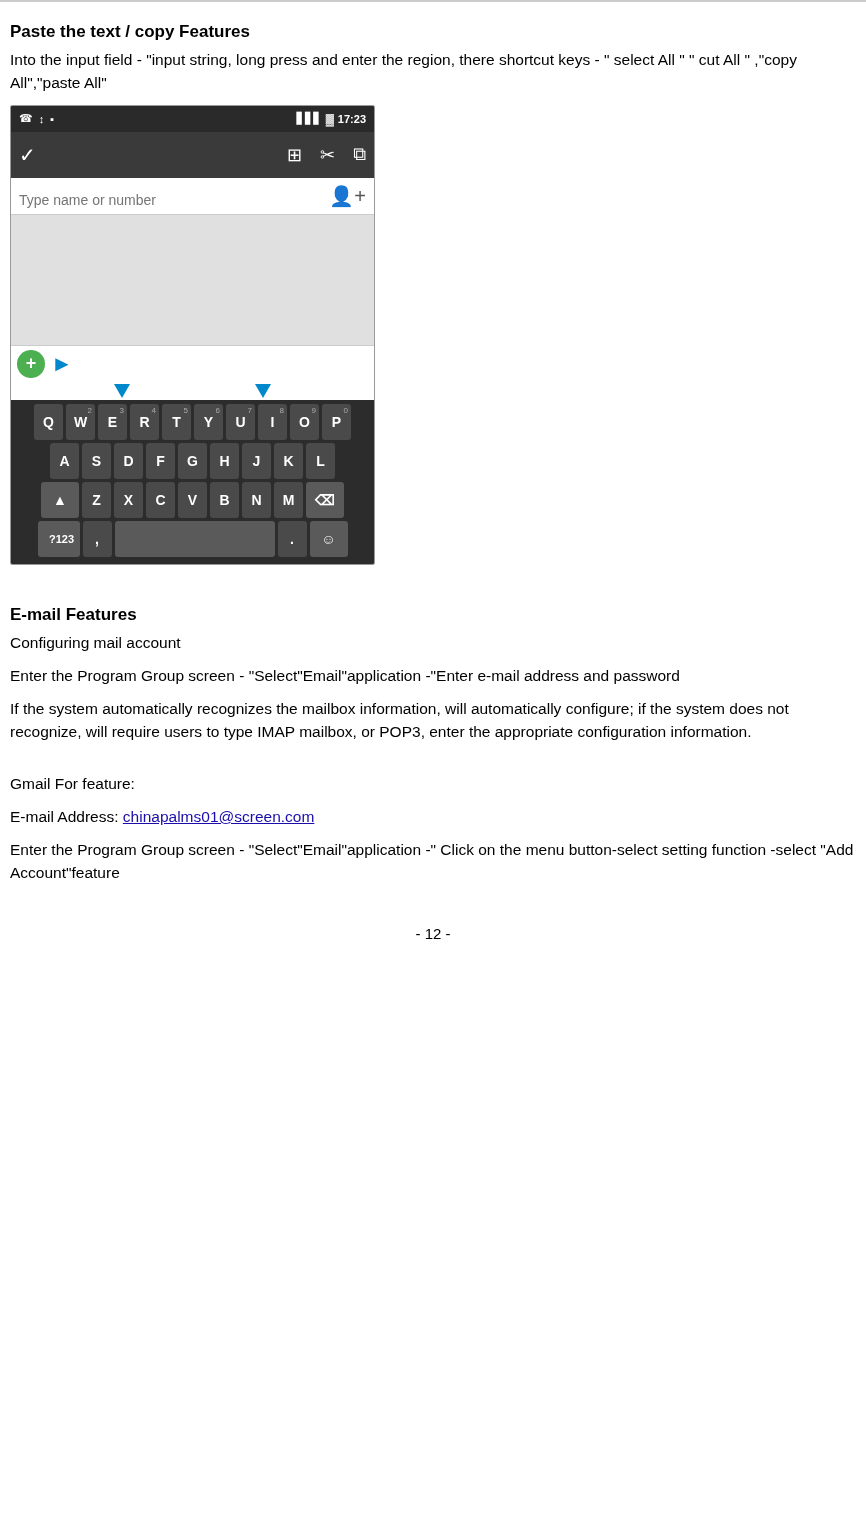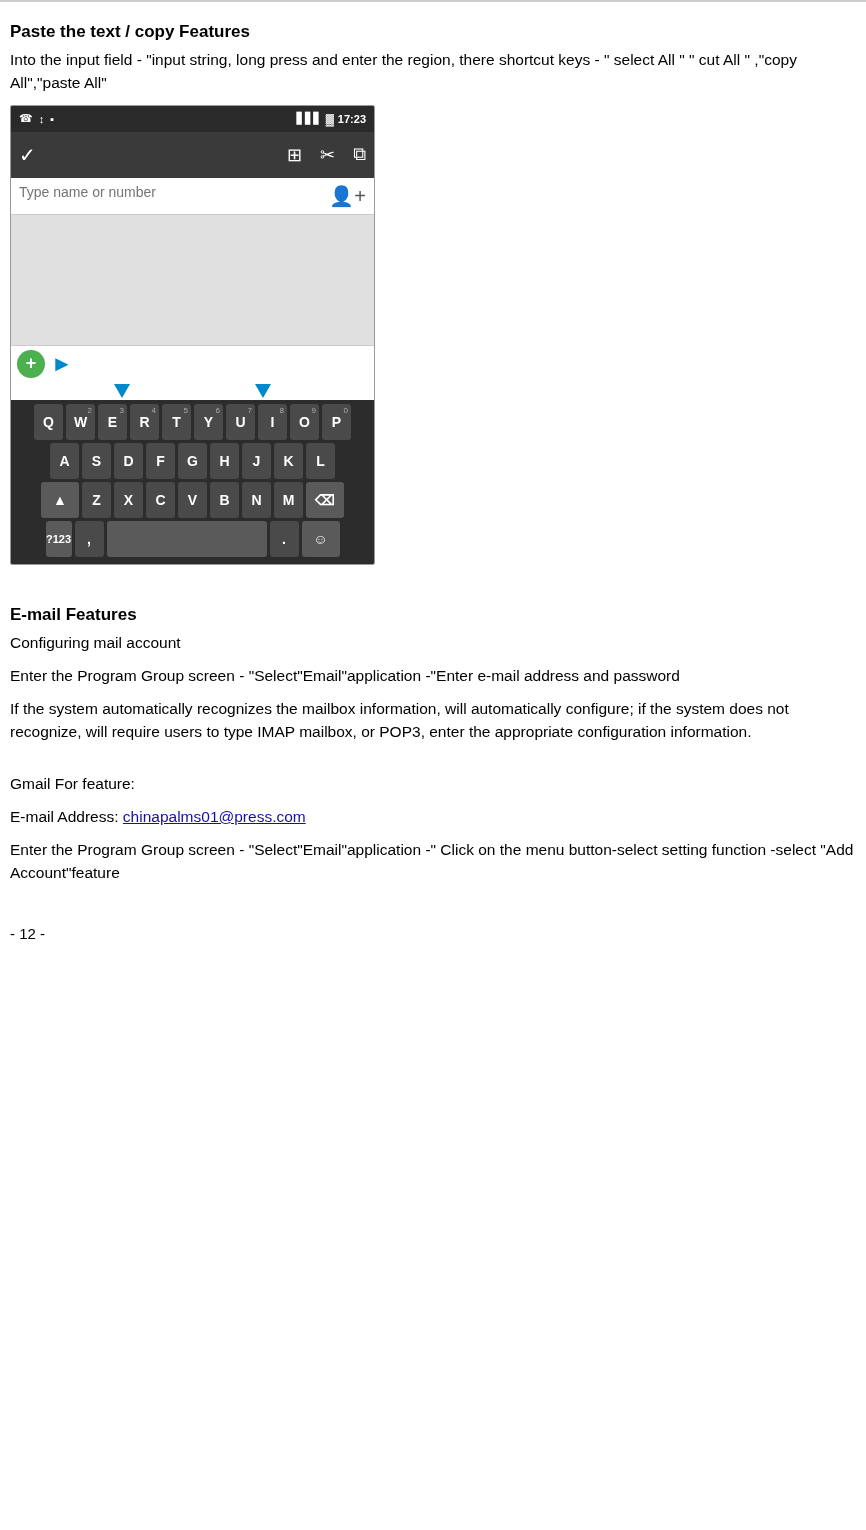--- a/index.html
+++ b/index.html
@@ -88,21 +88,21 @@
       margin-left: auto;
     }
     .action-icon {
       color: #fff;
       font-size: 18px;
     }
 
     
     .recipient-row {
       display: flex;
-      align-items: flex-start;
+      align-items: flex-end;
       padding: 6px 8px;
       background: #fff;
       border-bottom: 1px solid #ccc;
       gap: 8px;
     }
     .recipient-input {
       flex: 1;
       font-size: 14px;
       color: #aaa;
       border: none;
@@ -215,23 +215,24 @@
     }
     .key-shift {
       width: 38px;
       background: #5a5a5a;
     }
     .key-backspace {
       width: 38px;
       background: #5a5a5a;
     }
     .key-123 {
-      width: 26px;
+      width: 42px;
       background: #5a5a5a;
       font-size: 11px;
+      padding-left: 6px;
     }
     .key-space {
       flex: 1;
       background: #5a5a5a;
       max-width: 160px;
     }
     .key-period {
       width: 29px;
     }
     .key-emoji {
@@ -245,21 +246,21 @@
     
     .email-section {
       margin-top: 40px;
     }
     .link {
       color: #1a0dab;
       text-decoration: underline;
     }
 
     .page-number {
-      text-align: left;
+      text-align: center;
       margin-top: 40px;
       font-size: 15px;
     }
   </style>
 </head>
 <body>
 
 <div>
   <p class="section-title">Paste the text / copy Features</p>
   <p class="body-text">Into the input field - "input string, long press and enter the region, there shortcut keys - " select All " " cut All " ,"copy All","paste All"</p>
@@ -362,18 +363,18 @@
 
   <p class="body-text">Configuring mail account</p>
   <p class="body-text">Enter the Program Group screen - "Select"Email"application -"Enter e-mail address and password</p>
   <p class="body-text">If the system automatically recognizes the mailbox information, will automatically configure; if the system does not recognize, will require users to type IMAP mailbox, or POP3, enter the appropriate configuration information.</p>
 
   <br>
 
   <p class="body-text">Gmail For feature:</p>
   <p class="body-text">
     <span>E-mail Address:</span>
-    <a class="link" href="#">chinapalms01@press.com</a>
+    <a class="link" href="#">chinapalms01@screen.com</a>
   </p>
   <p class="body-text">Enter the Program Group screen - "Select"Email"application -" Click on the menu button-select setting function -select "Add Account"feature</p>
 </div>
 
 <div class="page-number">- 12 -</div>
 
 </body></html>

